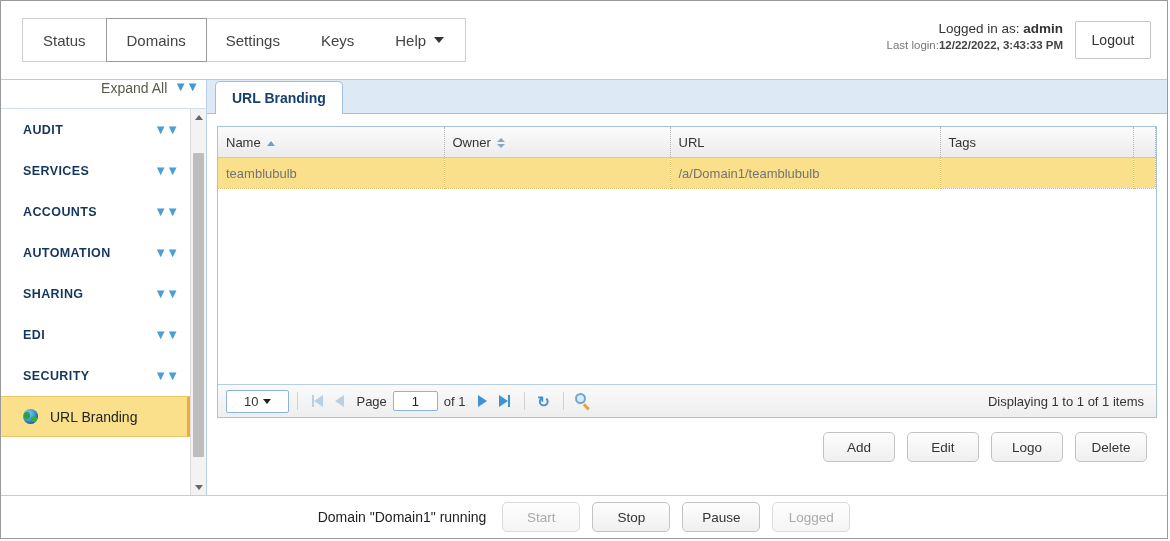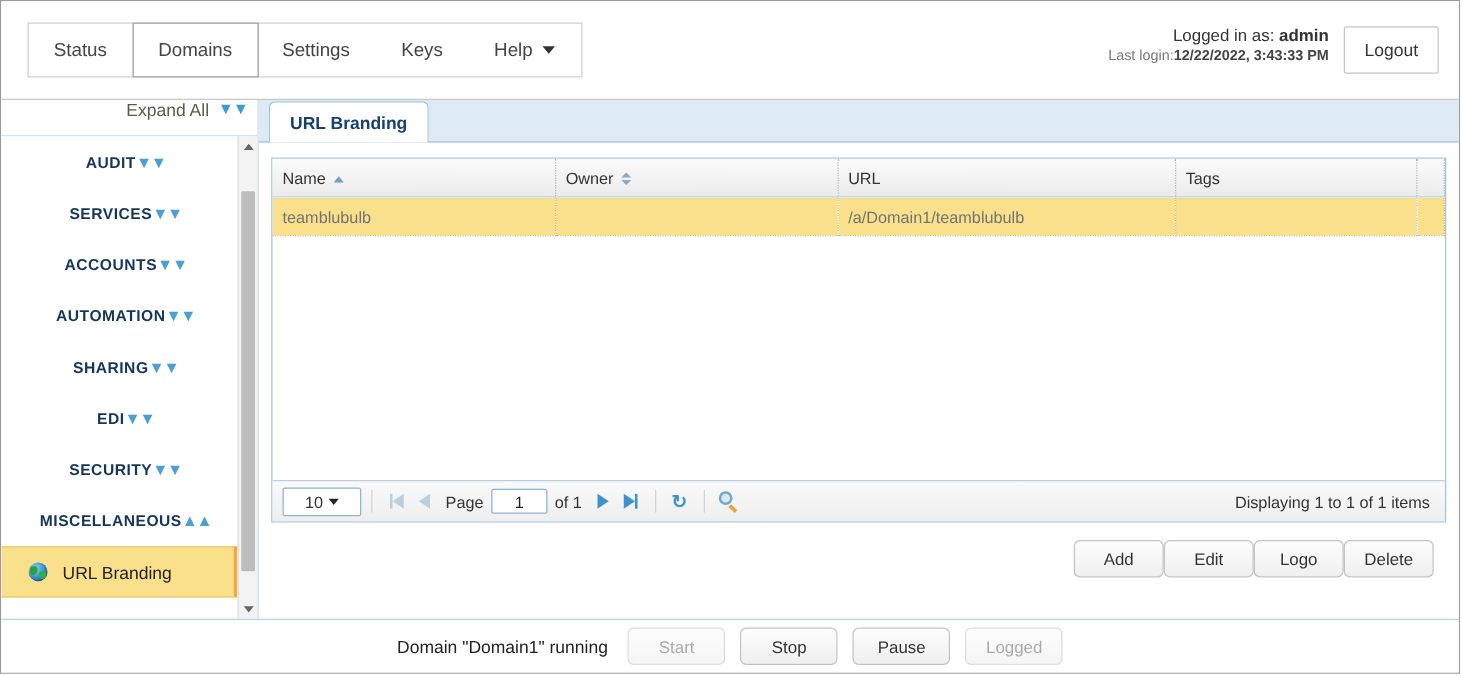--- a/index.html
+++ b/index.html
@@ -51,21 +51,21 @@
     border-right:1px solid #b9cfe4;background:#fff;overflow:hidden;
   }
   .expand-all{
     height:28px;display:flex;align-items:flex-start;justify-content:flex-end;
     padding-right:8px;font-size:14px;color:#5a5a4a;cursor:pointer;
     border-bottom:1px solid #cfe0ef;background:#fff;
   }
   .chev{display:inline-block;margin-left:7px;color:#3f9ad6;font-size:13px;line-height:1;letter-spacing:-1px;}
   .navlist{position:absolute;left:0;top:29px;right:16px;bottom:0;overflow:hidden;}
   .group{
-    height:41px;display:flex;align-items:center;justify-content:center;
+    height:41px;display:flex;align-items:center;justify-content:space-between;
     padding:0 12px 0 22px;box-sizing:border-box;cursor:pointer;
     font-size:12.5px;font-weight:bold;color:#15365c;letter-spacing:.4px;
   }
   .group .gchev{color:#4a9fd4;font-size:13px;letter-spacing:-1px;}
   .leaf{
     height:41px;display:flex;align-items:center;gap:12px;padding-left:22px;
     box-sizing:border-box;cursor:pointer;font-size:14px;color:#222;
     background:#fbe08c;border-top:1px solid #e8c868;border-bottom:1px solid #e8c868;
     border-right:3px solid #f0a93a;
   }
@@ -146,21 +146,21 @@
   .pginput{
     width:45px;height:20px;border:1px solid #8ab4d8;background:#fff;border-radius:2px;
     text-align:center;font-family:inherit;font-size:13px;color:#222;box-sizing:border-box;
   }
   .refresh{color:#3f92d2;font-size:15px;font-weight:bold;cursor:pointer;line-height:1;}
   .magnify{position:relative;width:16px;height:16px;cursor:pointer;}
   .magnify .lens{position:absolute;left:0;top:0;width:11px;height:11px;border:2px solid #6fa8d4;border-radius:50%;background:#dbeaf6;box-sizing:border-box;}
   .magnify .hdl{position:absolute;left:9px;top:10px;width:7px;height:2.5px;background:#e8a33d;transform:rotate(45deg);transform-origin:left center;}
   .displaying{margin-left:auto;font-size:13px;color:#333;padding-right:4px;}
 
-  .actions{display:flex;justify-content:flex-end;margin-top:14px;padding-right:10px;}
+  .actions{display:flex;justify-content:flex-end;gap:12px;margin-top:14px;padding-right:10px;}
   .abtn{
     width:72px;height:30px;border:1px solid #c3c3c3;border-radius:5px;
     background:linear-gradient(#fdfdfd,#efefef);font-size:13.5px;color:#333;
     font-family:inherit;cursor:pointer;
   }
 
   
   .statusbar{
     position:absolute;left:0;right:0;bottom:0;height:42px;
     border-top:1px solid #b9cfe4;background:#fff;
@@ -241,24 +241,20 @@
           <span>SHARING</span>
           <span class="gchev">▼▼</span>
         </div>
         <div class="group">
           <span>EDI</span>
           <span class="gchev">▼▼</span>
         </div>
         <div class="group">
           <span>SECURITY</span>
           <span class="gchev">▼▼</span>
-        </div>
-        <div class="group">
-          <span>MISCELLANEOUS</span>
-          <span class="gchev">▲▲</span>
         </div>
         <div class="leaf">
           <span class="globe"></span>
           <span>URL Branding</span>
         </div>
       </div>
 
       <div class="sb-track">
         <div class="sb-arrow sb-up">
             <i></i>

